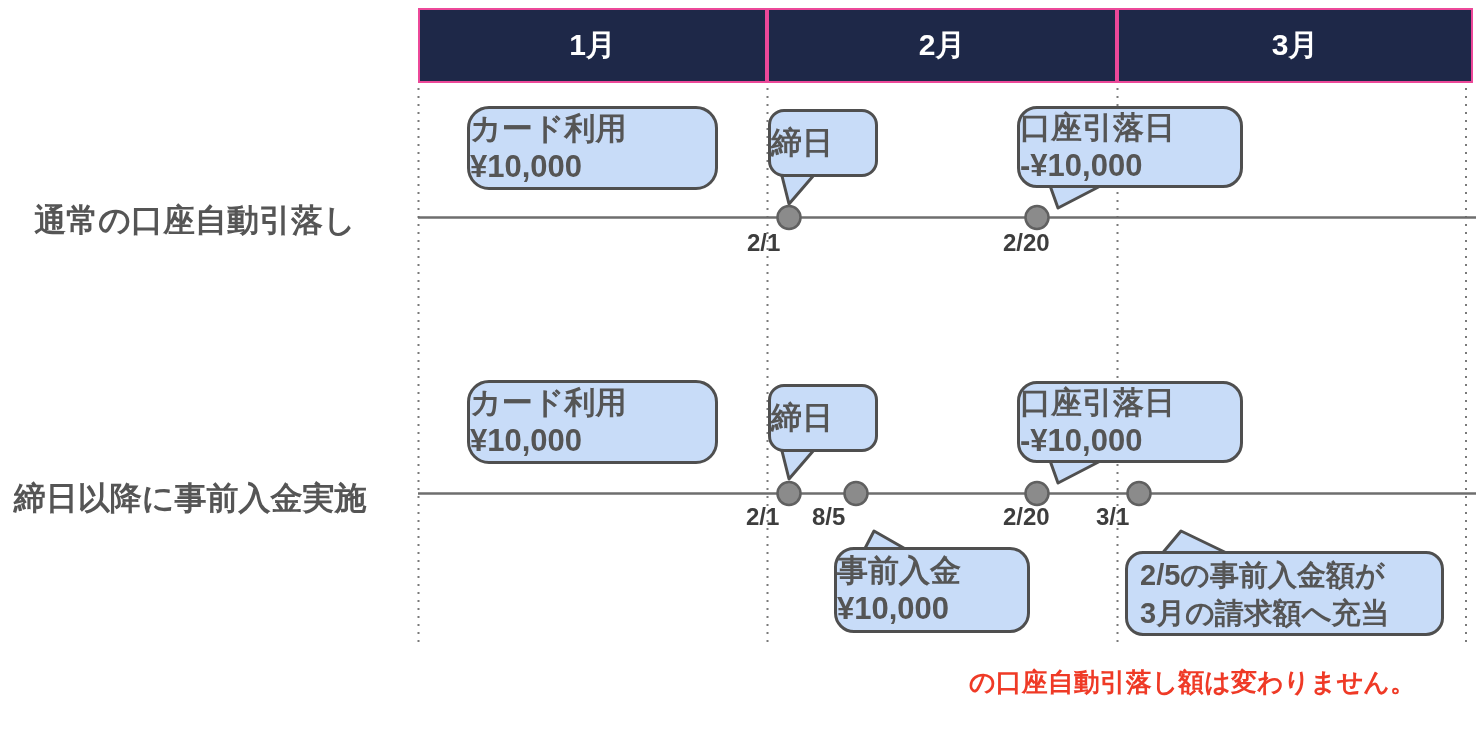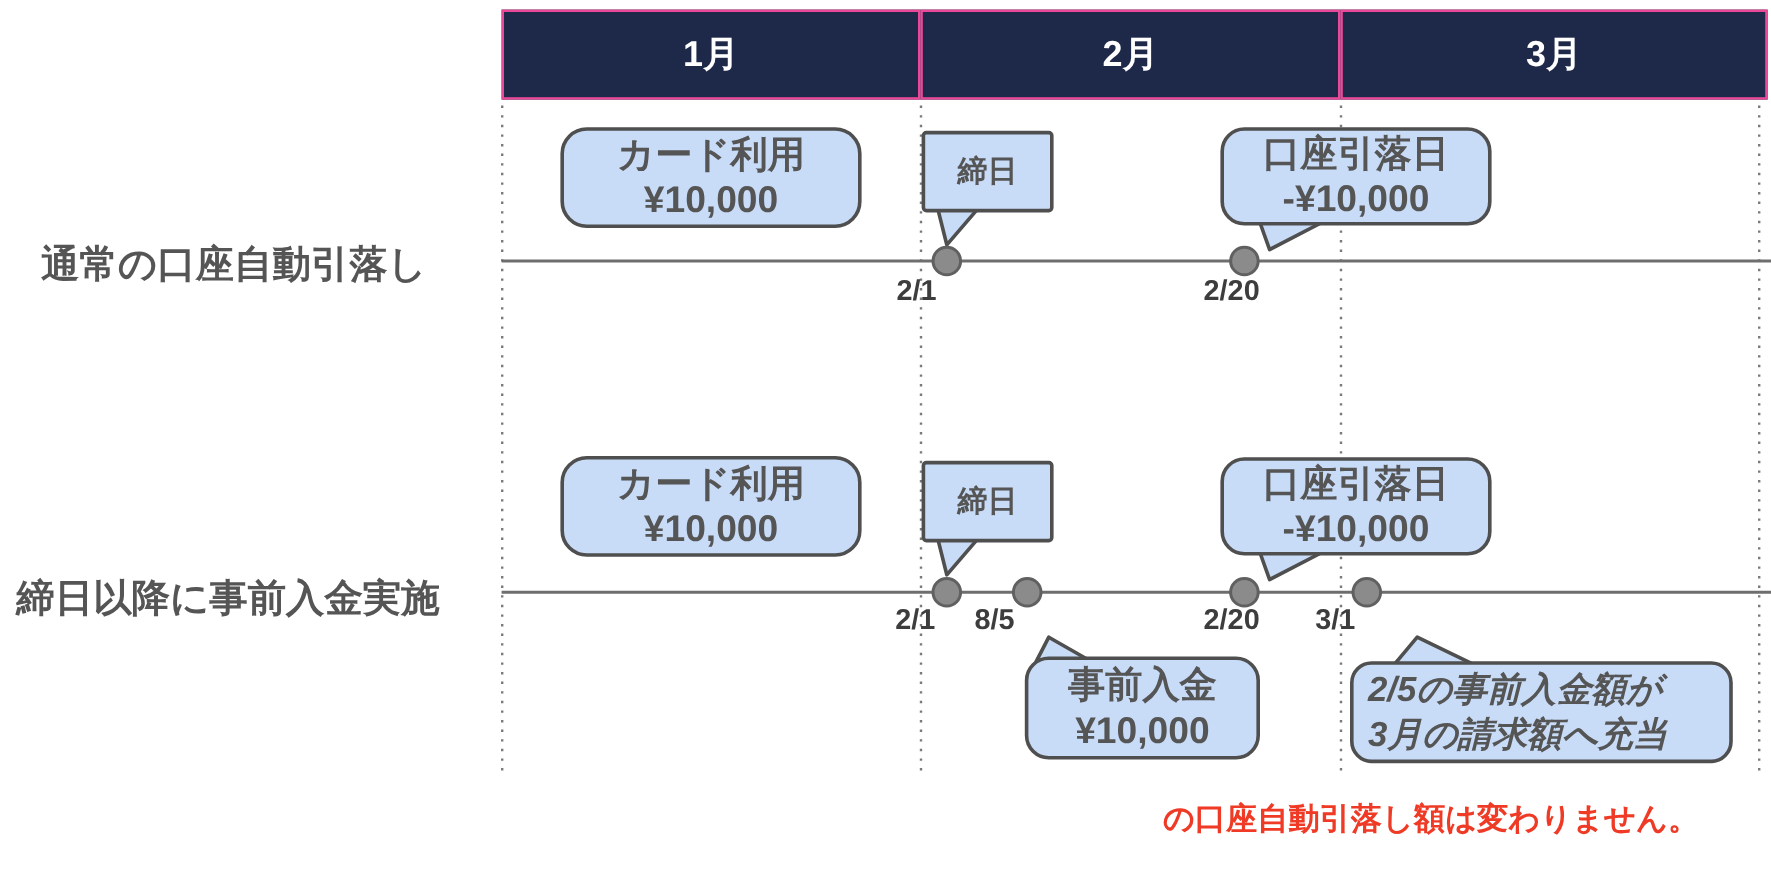--- a/index.html
+++ b/index.html
@@ -14,28 +14,28 @@
     display:flex;align-items:center;justify-content:center;
     color:var(--header-text,#ffffff);font-size:30px;z-index:2;
   }
   .row-label{
     position:absolute;color:var(--text-gray,#555555);font-size:32px;
     text-align:center;z-index:2;line-height:42px;white-space:nowrap;
   }
   .bubble{
     position:absolute;box-sizing:border-box;background:var(--bubble-bg,#c8dcf8);
     border:3px solid var(--bubble-border,#4f4f4f);border-radius:20px;
-    display:flex;flex-direction:column;align-items:center;justify-content:center;
+    display:flex;flex-direction:column;align-items:flex-start;justify-content:center;
     color:var(--text-gray,#555555);z-index:2;line-height:1.22;white-space:nowrap;
   }
   .bubble.card{font-size:31px;border-radius:22px;}
-  .bubble.small{font-size:25px;border-radius:4px;}
+  .bubble.small{font-size:31px;border-radius:16px;}
   .bubble.withdraw{font-size:31px;}
-  .bubble.predeposit{font-size:31px;margin-left:20px;}
-  .bubble.allocation{font-size:29px;line-height:38px;align-items:flex-start;padding:0 12px;border-radius:18px;font-style:italic;}
+  .bubble.predeposit{font-size:31px;}
+  .bubble.allocation{font-size:29px;line-height:38px;align-items:flex-start;padding:0 12px;border-radius:18px;}
   .date-label{
     position:absolute;width:90px;text-align:left;color:var(--date-text,#3d3d3d);
     font-size:24px;z-index:2;line-height:26px;
   }
   .note{
     position:absolute;left:925px;top:666px;width:535px;text-align:center;
     color:var(--note-red,#ef3a26);font-size:26px;line-height:33px;z-index:2;
   }
   .dotted-v{stroke:var(--dotted-line,#7a7a7a);stroke-width:2;stroke-dasharray:2 6;fill:none;}
   .timeline{stroke:var(--line-gray,#6e6e6e);stroke-width:2.5;fill:none;}

